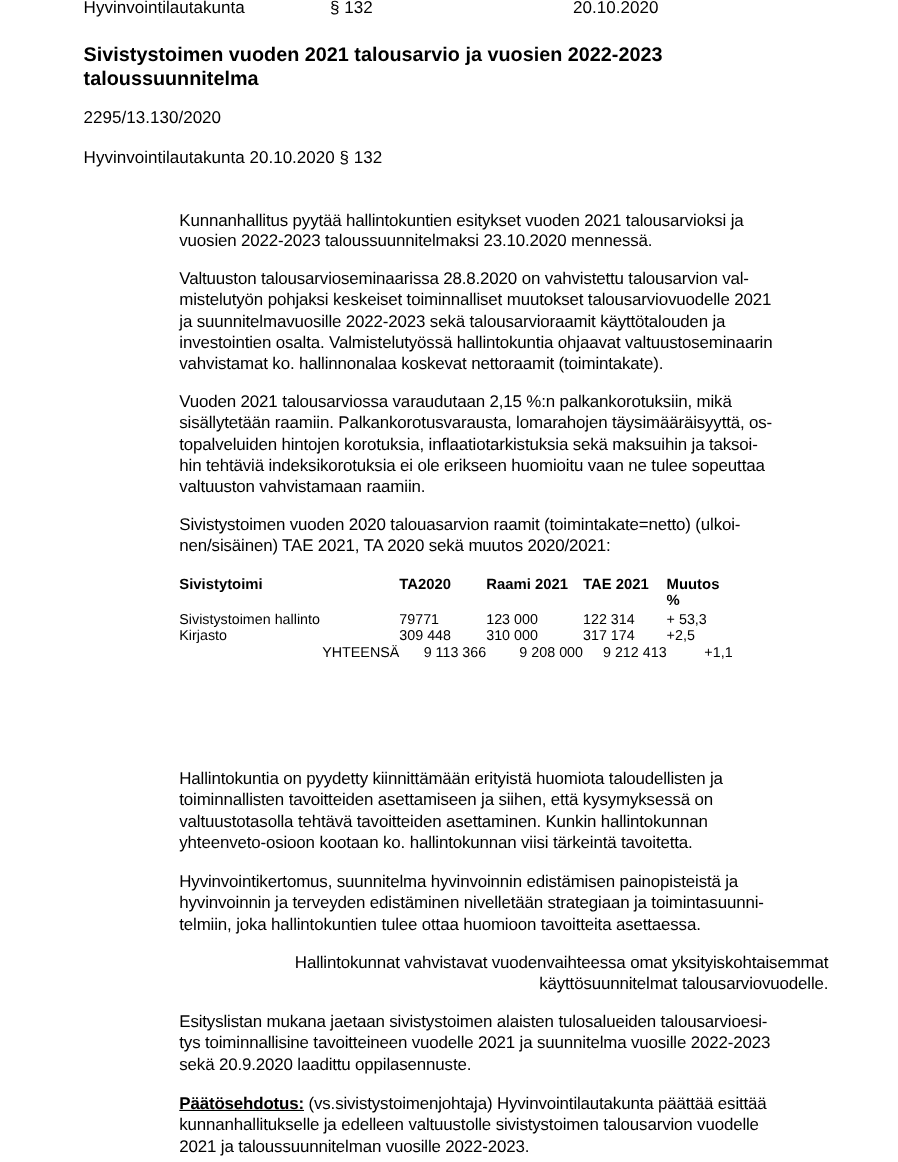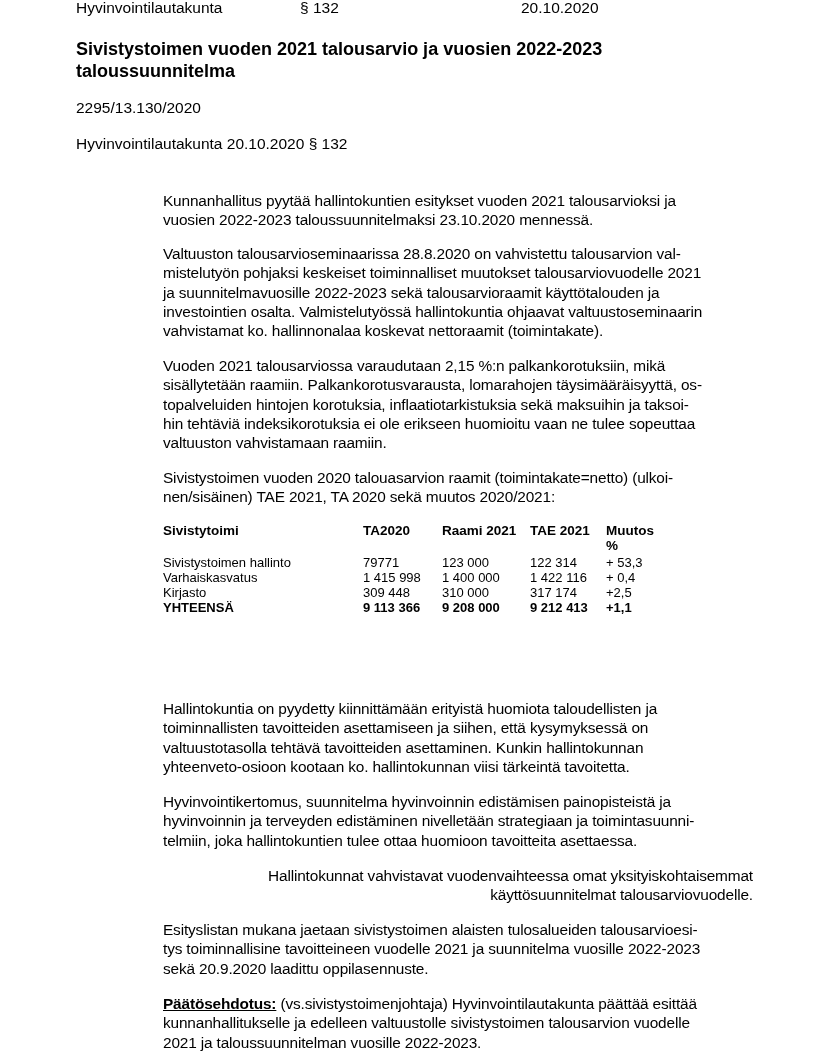--- a/index.html
+++ b/index.html
@@ -96,21 +96,21 @@
     table.budget th {
       font-weight: bold;
       font-size: 13.5px;
       padding-bottom: 2px;
     }
     .c0 { width: 200px; }
     .c1 { width: 79px; }
     .c2 { width: 88px; }
     .c3 { width: 76px; }
     .c4 { width: 60px; }
-    tr.total td { font-weight: bold; }
+    tr.total td { font-weight: normal; text-align: right; }
     th .sub { display: block; }
   </style>
 </head>
 <body>
 
 <div class="header-row">
   <span class="h-org">Hyvinvointilautakunta</span>
   <span class="h-sec">§ 132</span>
   <span class="h-date">20.10.2020</span>
 </div>
@@ -147,27 +147,20 @@
   </thead>
   <tbody>
     <tr>
       <td>Sivistystoimen hallinto</td>
       <td>79771</td>
       <td>123 000</td>
       <td>122 314</td>
       <td>+ 53,3</td>
     </tr>
     <tr>
-      <td>Varhaiskasvatus</td>
-      <td>1 415 998</td>
-      <td>1 400 000</td>
-      <td>1 422 116</td>
-      <td>+ 0,4</td>
-    </tr>
-    <tr>
       <td>Kirjasto</td>
       <td>309 448</td>
       <td>310 000</td>
       <td>317 174</td>
       <td>+2,5</td>
     </tr>
     <tr class="total">
       <td>YHTEENSÄ</td>
       <td>9 113 366</td>
       <td>9 208 000</td>

